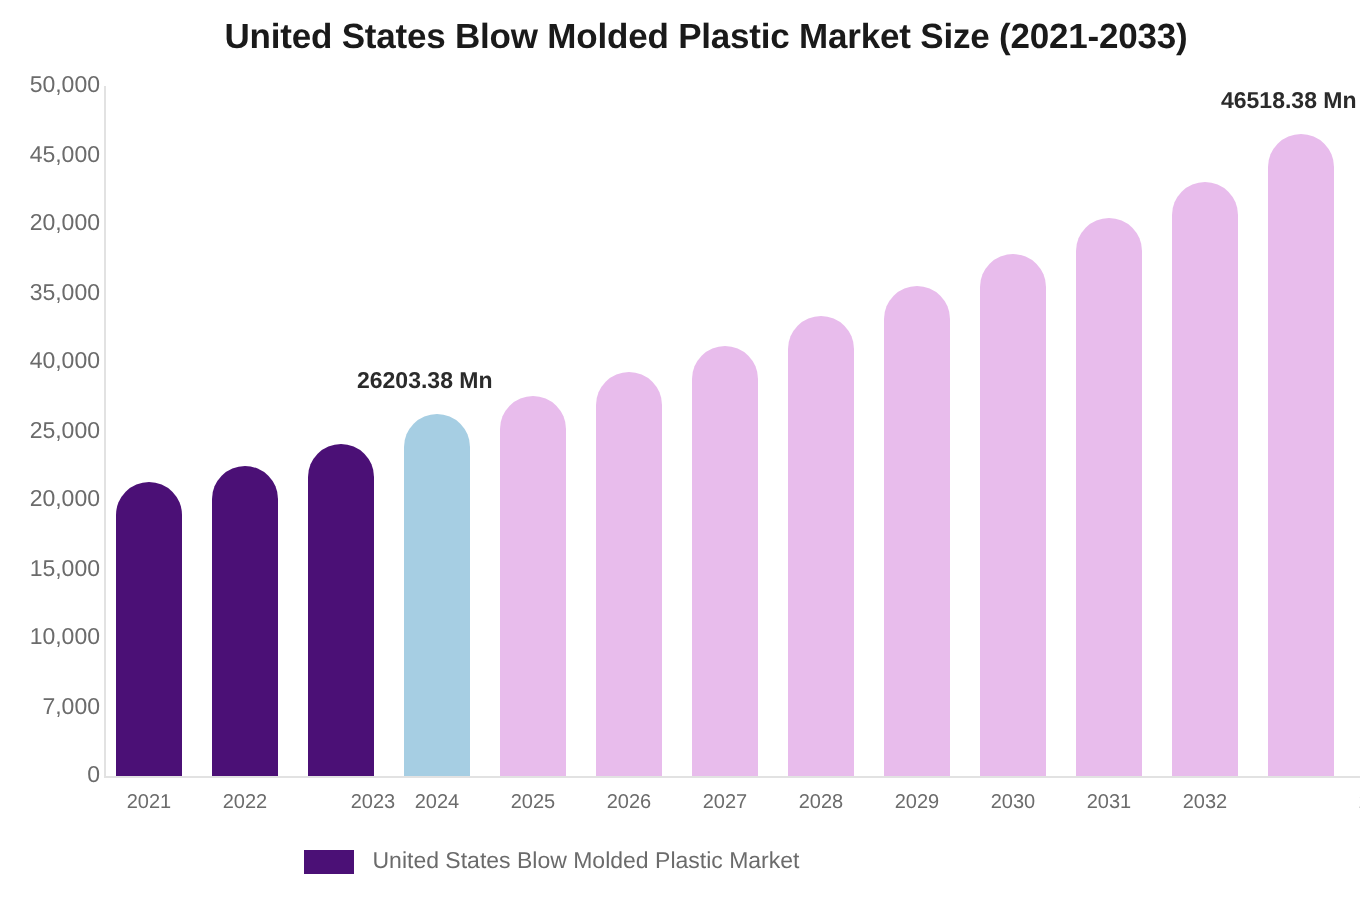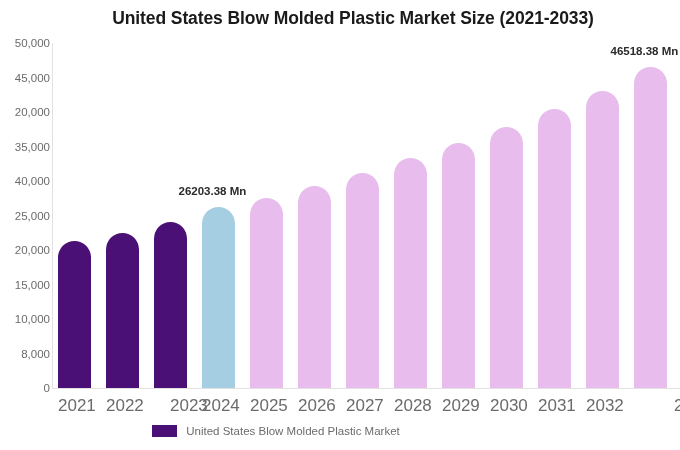--- a/index.html
+++ b/index.html
@@ -87,21 +87,21 @@
     position: absolute;
     bottom: 0;
     border-top-left-radius: 17px;
     border-top-right-radius: 17px;
   }
 
   
   .xtick {
     position: absolute;
     top: 396px;
-    font-size: 17px;
+    font-size: 10px;
     color: #6b6b6b;
     text-align: center;
     white-space: nowrap;
   }
 
   
   .value-label {
     position: absolute;
     font-size: 11.5px;
     font-weight: bold;
@@ -136,21 +136,21 @@
 
 <div id="chart-root">
 
   <div class="chart-title">United States Blow Molded Plastic Market Size (2021-2033)</div>
 
   <div class="axis-line-y"></div>
   <div class="axis-line-x"></div>
 
   <div class="ytick-wrap" id="ytick-wrap">
       <div class="ytick" style="top: 388px;">0</div>
-      <div class="ytick" style="top: 353.5px;">8,000</div>
+      <div class="ytick" style="top: 353.5px;">7,000</div>
       <div class="ytick" style="top: 319px;">10,000</div>
       <div class="ytick" style="top: 284.5px;">15,000</div>
       <div class="ytick" style="top: 250px;">20,000</div>
       <div class="ytick" style="top: 215.5px;">25,000</div>
       <div class="ytick" style="top: 181px;">40,000</div>
       <div class="ytick" style="top: 146.5px;">35,000</div>
       <div class="ytick" style="top: 112px;">20,000</div>
       <div class="ytick" style="top: 77.5px;">45,000</div>
       <div class="ytick" style="top: 43px;">50,000</div>
     </div>

